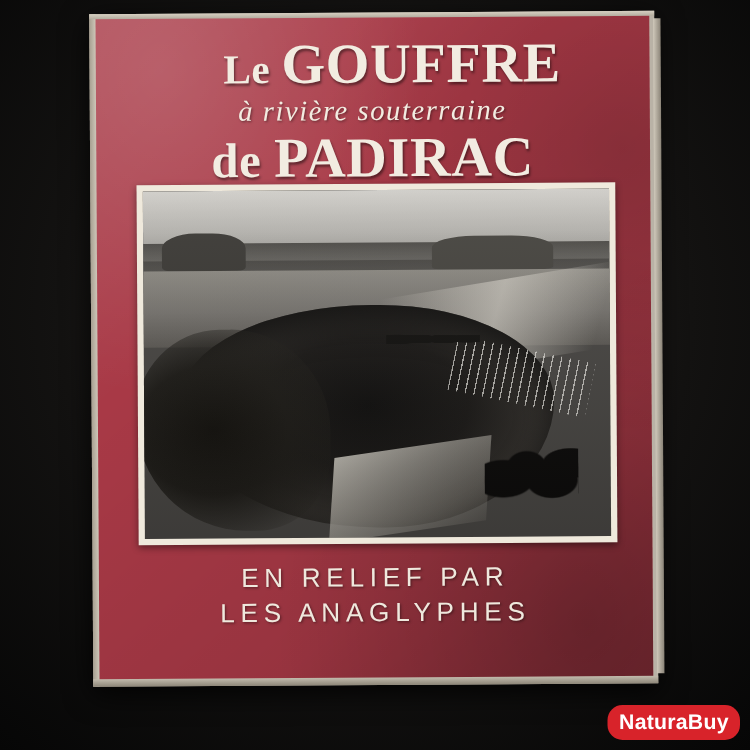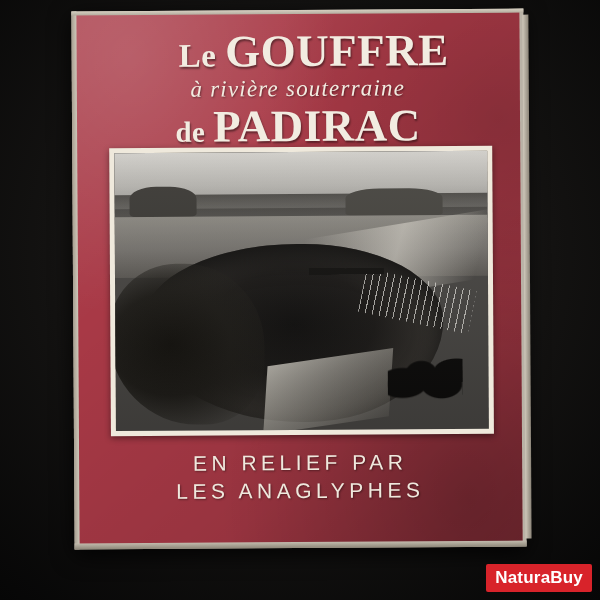--- a/index.html
+++ b/index.html
@@ -117,21 +117,21 @@
   #title-line3 {
     font-family: "Liberation Serif", serif;
     font-weight: bold;
     font-size: 45px;
     letter-spacing: 0.5px;
     margin-top: 1px;
     line-height: 1.05;
     text-shadow: 1px 2px 2px rgba(0,0,0,0.45);
     white-space: nowrap;
   }
-  #title-line3 .small { font-size: 29px; }
+  #title-line3 .small { font-size: 39px; }
 
   
   #photo-frame {
     position: absolute;
     left: 33px;
     top: 134px;
     width: 383px;
     height: 288px;
     background: #efe9dc;
     padding: 5px;
@@ -253,21 +253,21 @@
     right: 8px;
     bottom: 8px;
     padding: 5px 9px 6px 9px;
     background: #d8232a;
     color: #ffffff;
     font-family: "Liberation Sans", sans-serif;
     font-size: 17px;
     font-weight: bold;
     letter-spacing: 0.2px;
     line-height: 1;
-    border-radius: 2px;
+    border-radius: 12px;
     z-index: 10;
   }
 </style>
 </head>
 <body>
 
 <div id="scene">
 
   <div id="backdrop"></div>
 

